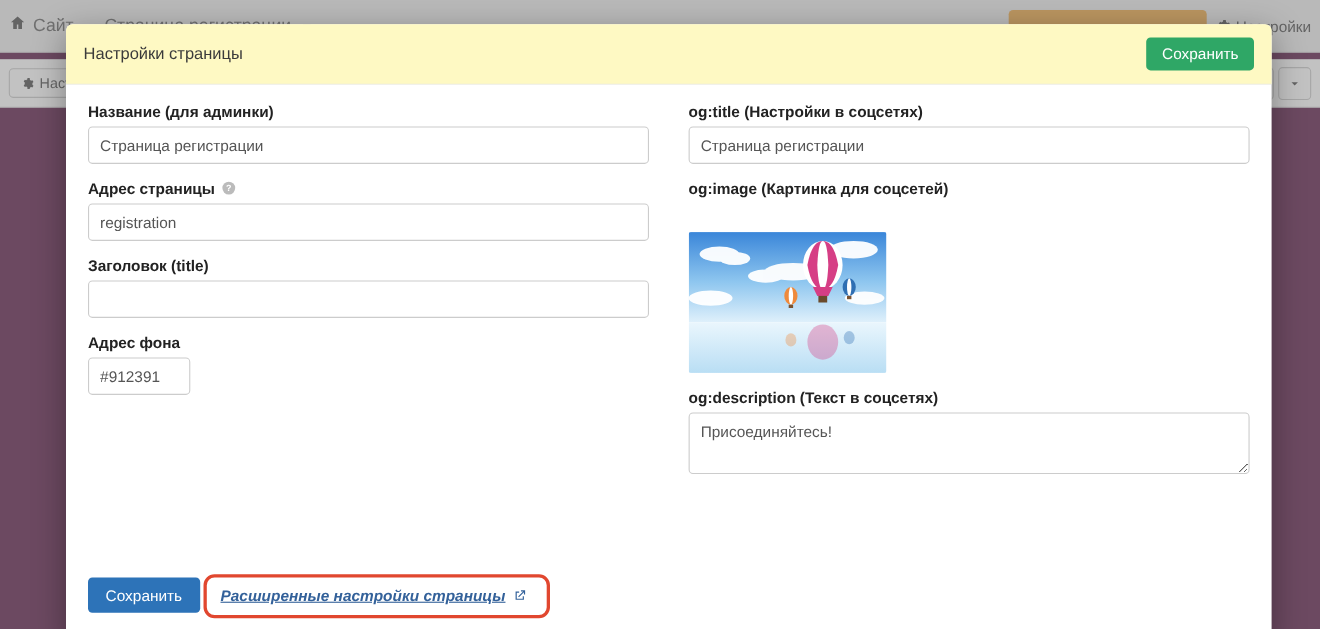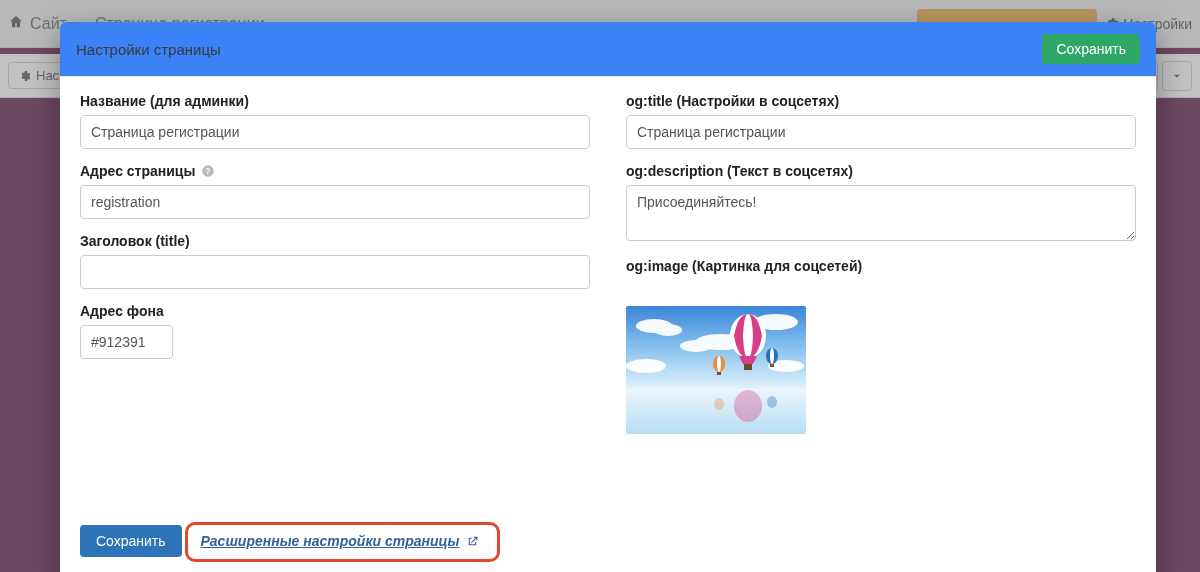--- a/index.html
+++ b/index.html
@@ -22,21 +22,21 @@
   .bg-toolbar .right-btns { margin-left:auto; display:flex; gap:4px; }
   .bg-toolbar .icon-btn { border:1px solid #ccc; background:#fff; border-radius:4px; width:30px; height:30px; display:inline-flex; align-items:center; justify-content:center; }
   .bg-toolbar .icon-btn svg { width:14px; height:14px; fill:#555; }
 
   .bg-body { position:absolute; top:98px; left:0; right:0; bottom:0; background:#63234f; }
 
   .backdrop { position:absolute; inset:0; background:rgba(120,120,120,0.45); }
 
   
   .modal { position:absolute; top:22px; left:60px; width:1096px; background:#fff; border-radius:6px; box-shadow:0 8px 30px rgba(0,0,0,.35); }
-  .modal-header { background:#3b82f6; border-bottom:1px solid #e5e5e5; border-radius:6px 6px 0 0; padding:12px 16px; display:flex; align-items:center; }
+  .modal-header { background:#fef9c3; border-bottom:1px solid #e5e5e5; border-radius:6px 6px 0 0; padding:12px 16px; display:flex; align-items:center; }
   .modal-title { font-size:15px; color:#3b3b3b; }
   .btn-success { margin-left:auto; background:#2fa766; color:#fff; border:none; border-radius:4px; padding:7px 14px; font-size:14px; cursor:pointer; }
 
   .modal-body { padding:16px 20px 20px 20px; }
   .row { display:flex; gap:36px; }
   .col { flex:1; min-width:0; }
   .form-group { margin-bottom:14px; }
   .form-label { font-weight:700; font-size:14px; color:#222; display:block; margin-bottom:6px; }
   .form-label .help svg { width:14px; height:14px; fill:#aaa; vertical-align:-2px; margin-left:2px; }
   .form-control { width:100%; border:1px solid #ccc; border-radius:4px; padding:8px 10px; font-size:14px; color:#555; background:#fff; font-family:inherit; }
@@ -141,24 +141,20 @@
         <div class="form-group">
           <label class="form-label">Адрес фона</label>
           <input class="form-control color-input" value="#912391" style="">
         </div>
       </div>
 
       <div class="col">
         <div class="form-group">
           <label class="form-label">og:title (Настройки в соцсетях)</label>
           <input class="form-control" value="Страница регистрации" style="">
-        </div>
-        <div class="form-group">
-          <label class="form-label">og:description (Текст в соцсетях)</label>
-          <textarea class="form-control" style="">Присоединяйтесь!</textarea>
         </div>
         <div class="form-group">
           <label class="form-label">og:image (Картинка для соцсетей)</label>
           <div style="height:18px"></div>
           <div class="og-image">
             <svg viewBox="0 0 180 128" preserveAspectRatio="xMidYMid slice">
               <defs>
                 <linearGradient id="sky" x1="0" y1="0" x2="0" y2="1">
                   <stop offset="0" stop-color="#3a86d9"></stop>
                   <stop offset="0.55" stop-color="#8ec6ef"></stop>
@@ -203,20 +199,24 @@
               </g>
 
               <g opacity="0.35">
                 <ellipse cx="122" cy="100" rx="14" ry="16" fill="#d63e85"></ellipse>
                 <ellipse cx="93" cy="98" rx="5" ry="6" fill="#ef8a3c"></ellipse>
                 <ellipse cx="146" cy="96" rx="5" ry="6" fill="#2f6fb3"></ellipse>
               </g>
             </svg>
           </div>
         </div>
+        <div class="form-group">
+          <label class="form-label">og:description (Текст в соцсетях)</label>
+          <textarea class="form-control" style="">Присоединяйтесь!</textarea>
+        </div>
       </div>
     </div>
 
     <div class="footer-actions">
       <button class="btn-primary">Сохранить</button>
       <div class="advanced-box">
         <a class="advanced-link" href="#">
           <span>Расширенные настройки страницы</span>
           <svg viewBox="0 0 24 24">
               <path d="M14 3h7v7h-2V6.4l-8.3 8.3-1.4-1.4L17.6 5H14V3zM5 5h6v2H7v10h10v-4h2v6H5V5z"></path>

